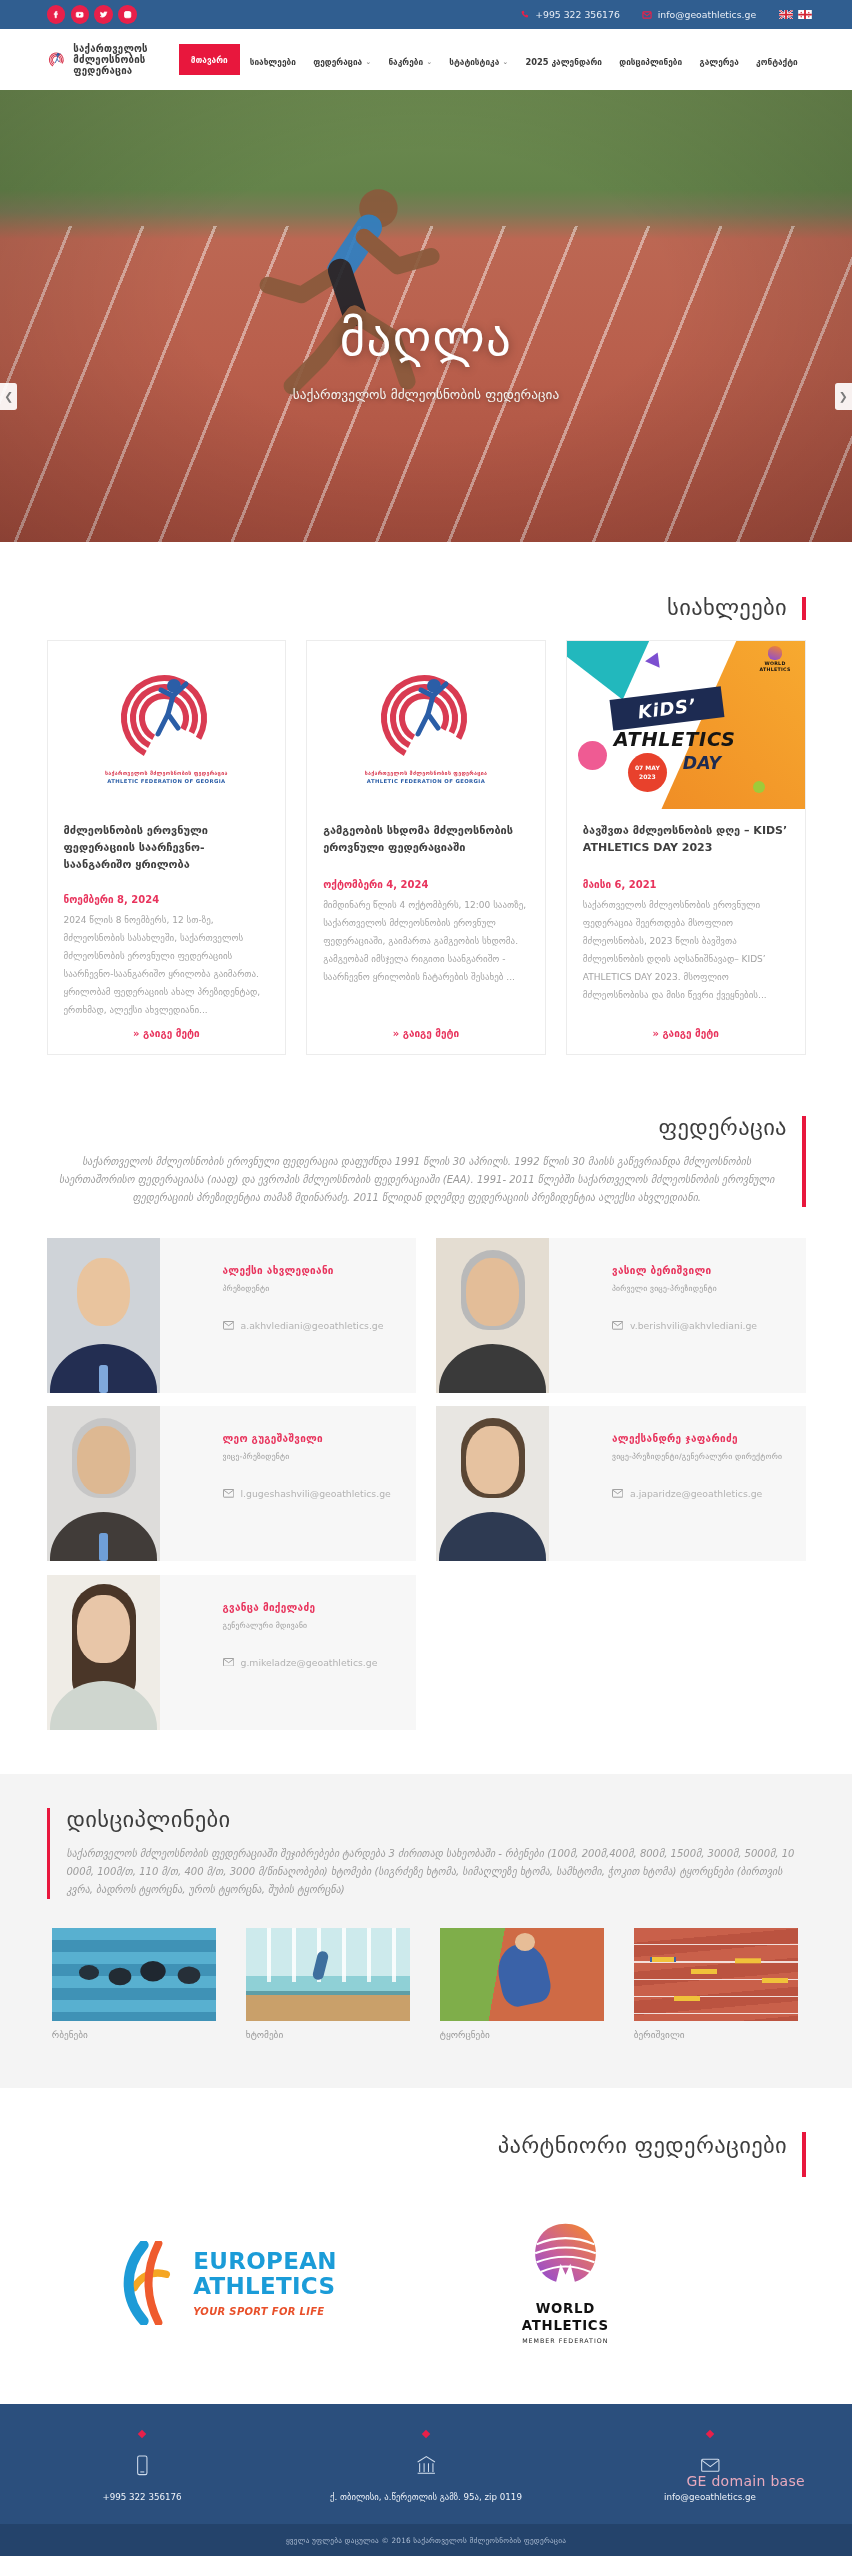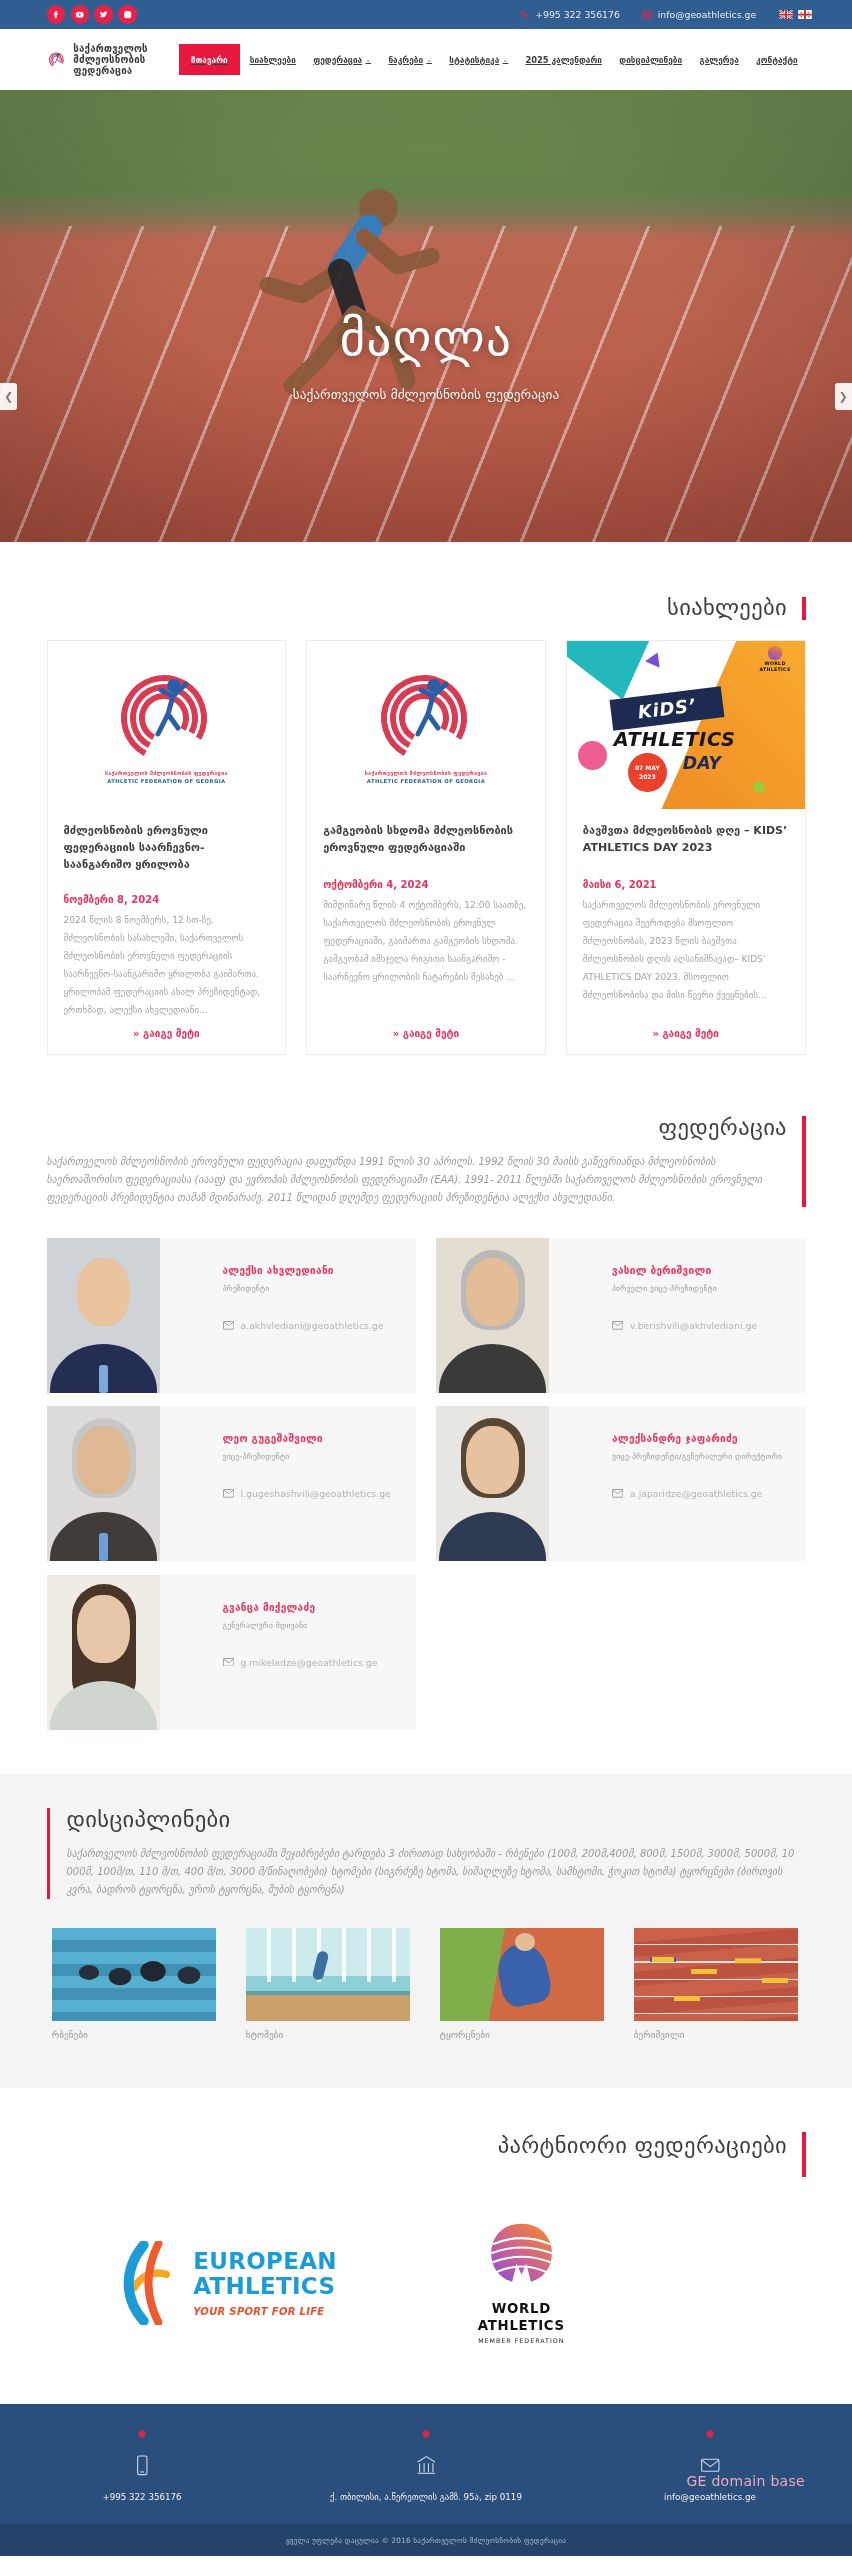--- a/index.html
+++ b/index.html
@@ -16,21 +16,21 @@
   .contact-item svg { width:10px; height:10px; fill:none; stroke:#e8204a; stroke-width:1.8; }
   .contact-item svg.fillred { fill:#e8204a; stroke:none; }
   .flags { display:flex; gap:5.3px; }
   .flags svg { width:14px; height:9.3px; display:block; cursor:pointer; }
 
   
   .nav { height:61px; background:#fff; display:flex; align-items:center; padding:0 47px 0 48px; }
   .brand { display:flex; align-items:center; gap:8px; }
   .brand-logo { width:35px; height:35px; }
   .brand-name { font-size:9.7px; font-weight:bold; color:#3a3a3a; letter-spacing:0.2px; }
-  .menu { display:flex; align-items:center; list-style:none; margin-left:auto; gap:2.7px;text-decoration:underline; }
+  .menu { display:flex; align-items:flex-end; list-style:none; margin-left:auto; gap:2.7px; }
   .menu-item { font-size:8.3px; font-weight:bold; color:#3a3a3a; padding:8px 7.3px; cursor:pointer; white-space:nowrap; display:flex; align-items:center; gap:3.3px; }
   .menu-item.active { background:#e8173d; color:#fff; padding:10.7px 12px; }
   .caret { font-size:6.7px; color:#8a8a8a; }
 
   
   .hero { position:relative; height:452px; overflow:hidden;
     background:linear-gradient(180deg,#6e8c51 0%, #64834a 22%, #7b7a55 27%, #bc6753 33%, #b95f4c 60%, #a94f3f 100%); }
   .hero-track { position:absolute; left:0; right:0; top:30%; bottom:0;
     background:repeating-linear-gradient(112deg, rgba(255,255,255,0) 0 64px, rgba(255,255,255,.55) 64px 67px); opacity:.8; }
   .hero-shade { position:absolute; inset:0; background:radial-gradient(ellipse at 50% 45%, rgba(0,0,0,0) 40%, rgba(0,0,0,.18) 100%); }
@@ -76,21 +76,21 @@
   .poster .wa-mini .blob { width:14.7px; height:13.3px; margin:0 auto 1.3px; border-radius:50% 50% 45% 45%; background:linear-gradient(200deg,#f6862b,#8a4bd6); }
   .poster .wa-mini .txt { font-size:4.7px; font-weight:bold; color:#111; line-height:1.3; letter-spacing:0.3px; }
   .poster .kids-banner { position:absolute; left:44px; top:52px; width:112px; height:31px; background:#1d2b52; transform:rotate(-7deg); display:flex; align-items:center; justify-content:center; }
   .poster .kids-banner span { color:#fff; font-size:18px; font-weight:bold; font-style:italic; letter-spacing:0.7px; }
   .poster .ath { position:absolute; left:47px; top:87px; font-size:19.3px; font-weight:bold; font-style:italic; color:#151515; letter-spacing:0.7px; }
   .poster .day { position:absolute; left:116px; top:112px; font-size:17.3px; font-weight:bold; font-style:italic; color:#1d2b52; }
   .poster .badge { position:absolute; left:61px; top:112px; width:39px; height:39px; border-radius:50%; background:#e8412c; color:#fff; display:flex; align-items:center; justify-content:center; text-align:center; font-size:6px; font-weight:bold; line-height:1.4; padding:4px; }
 
   
   .federation { padding:24px 0 44px; }
-  .fed-intro { text-align:left; font-style:italic; color:#9b9b9b; font-size:9.3px; line-height:1.95; margin-top:17.3px; }
+  .fed-intro { text-align:center; font-style:italic; color:#9b9b9b; font-size:9.3px; line-height:1.95; margin-top:17.3px; }
   .members { display:grid; grid-template-columns:1fr 1fr; gap:13.3px 20px; margin-top:31px; }
   .member { display:flex; height:155px; }
   .photo { width:113px; flex:none; position:relative; overflow:hidden; background:var(--bg,#d8d8d8); }
   .photo i { position:absolute; display:block; }
   .photo .hair { width:64px; height:80px; left:25px; top:12px; border-radius:32px 32px 27px 27px; background:var(--hair); }
   .photo .head { width:53px; height:68px; left:30px; top:20px; border-radius:46% 46% 44% 44%; background:var(--skin); }
   .photo .torso { width:107px; height:57px; left:3.3px; bottom:-8px; border-radius:55% 55% 0 0 / 90% 90% 0 0; background:var(--torso); }
   .photo .tie { width:9.3px; height:28px; left:52px; bottom:0; background:var(--tie,transparent); border-radius:2.7px; }
   .p1 { --bg:#cfd3d8; --hair:transparent; --skin:#e9c49e; --torso:#232e52; --tie:#7fa8dc; }
   .p2 { --bg:#e4ddd2; --hair:#b9b9b9; --skin:#e3bd98; --torso:#3a3a3a; }
@@ -123,21 +123,21 @@
   .f-throw::after { content:""; position:absolute; left:75px; top:5.3px; width:20px; height:17.3px; border-radius:50%; background:#e7bd97; }
   .f-hurdle { background:repeating-linear-gradient(175deg,#c9604a 0 14.7px,#bb5340 14.7px 29px); }
   .f-hurdle::before { content:""; position:absolute; inset:0;
     background:repeating-linear-gradient(180deg, rgba(255,255,255,0) 0 16px, rgba(255,255,255,.8) 16px 17.3px); }
   .f-hurdle::after { content:""; position:absolute; left:16px; top:29px; width:22.6px; height:4.7px; background:#f0c23a; border-left:2px solid #3a62a8; border-right:2px solid #3a62a8;
     box-shadow:41px 12px 0 #f0c23a, 85px 1.3px 0 #f0c23a, 112px 21px 0 #f0c23a, 24px 39px 0 #f0c23a; }
 
   
   .partners { padding:44px 0 60px; }
   .partners .sec-head.right::after { top:0; bottom:-18.6px; }
-  .logos { display:flex; align-items:center; margin-top:64px; }
+  .logos { display:flex; align-items:center; margin-top:64px;gap:44px; }
   .ea { display:flex; align-items:center; gap:10.7px; margin-left:72px; cursor:pointer; }
   .ea svg { width:64px; height:84px; }
   .ea-l1 { color:#1b9cd8; font-size:23px; font-weight:bold; letter-spacing:0.3px; line-height:1.08; }
   .ea-tag { color:#e8502a; font-size:10px; font-weight:bold; font-style:italic; letter-spacing:0.3px; margin-top:6.7px; }
   .wa { margin-left:141px; text-align:center; cursor:pointer; }
   .wa svg { width:69px; height:64px; }
   .wa-l { color:#111; font-size:13.3px; font-weight:bold; letter-spacing:0.7px; line-height:1.25; margin-top:12px; }
   .wa-m { color:#222; font-size:6.3px; letter-spacing:1px; margin-top:2.7px; }
 
   

